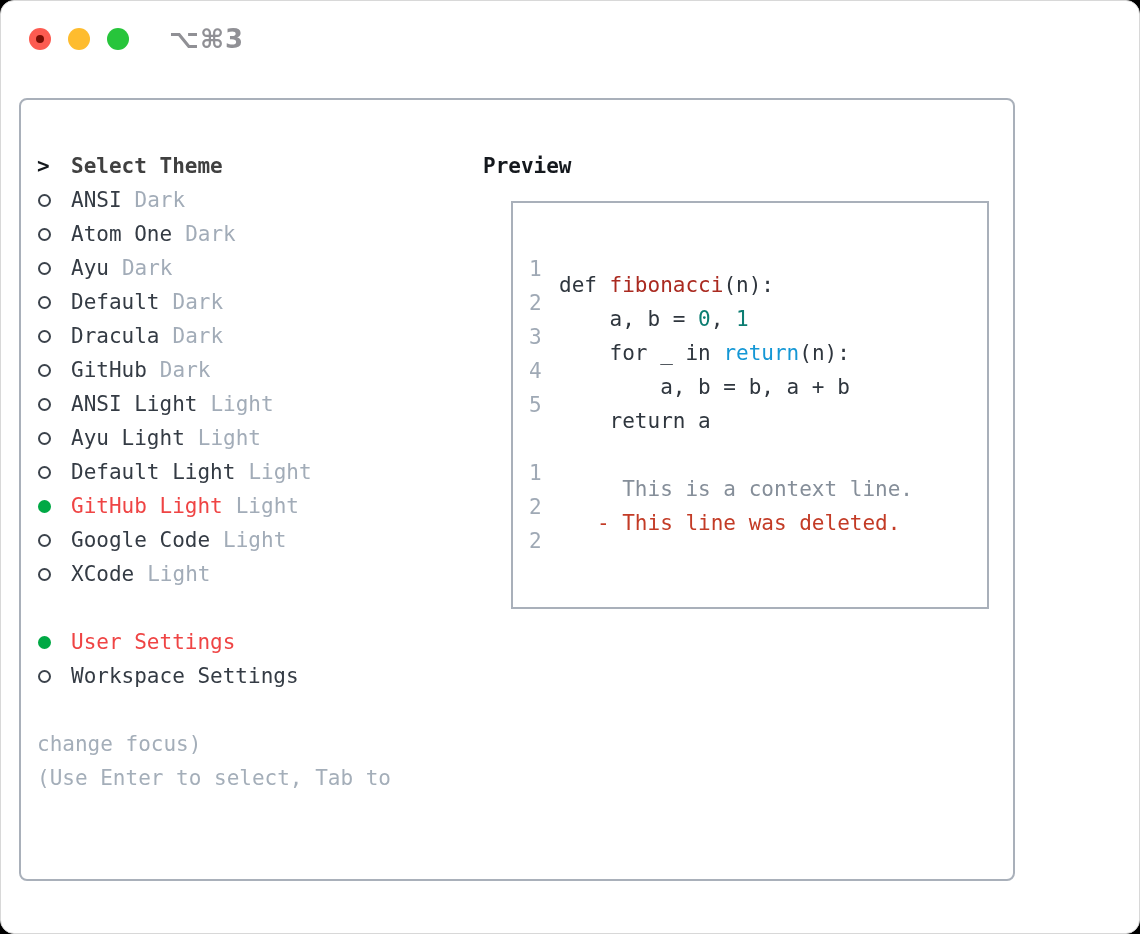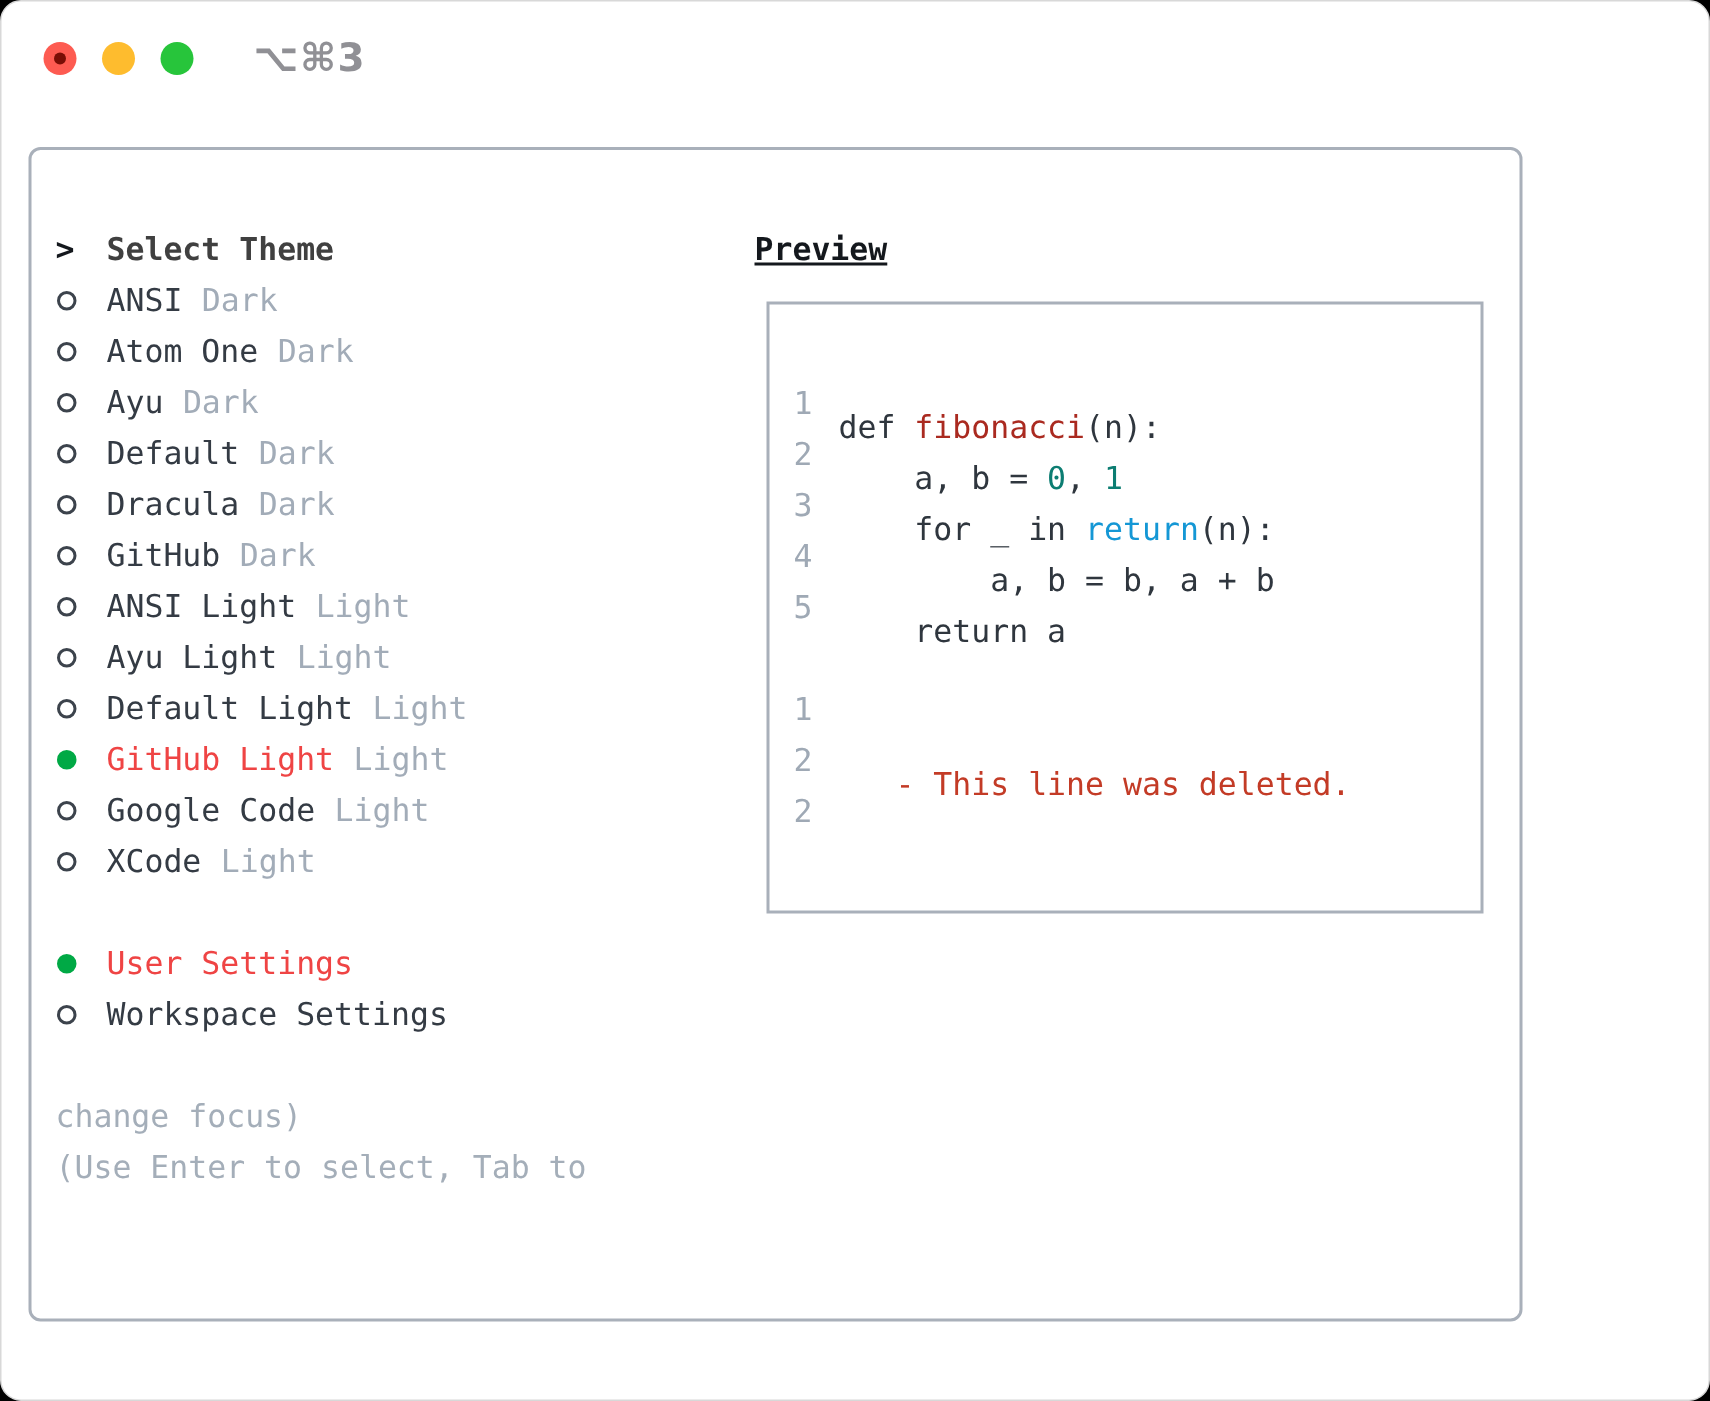--- a/index.html
+++ b/index.html
@@ -36,22 +36,22 @@
             border:2px solid #3c434c; border-radius:50%; box-sizing:border-box; }
   .row.selected .marker { background:#00a945; border-color:#00a945; }
   .name { color:#343b44; }
   .row.selected .name { color:#ef4444; }
   .variant { color:#a2acb8; margin-left:13px; }
   .indent { display:inline-block; width:34px; }
   .subhdr { color:#14181d; }
   .hint { color:#a4aeb9; }
   .spacer-row { height:34px; }
   
-  .preview-title { position:absolute; left:482px; top:49px; height:34px; display:flex; align-items:center;
-                   font-size:21px; font-weight:bold; color:#14181d;text-decoration:underline; }
+  .preview-title { position:absolute; left:462px; top:49px; height:34px; display:flex; align-items:center;
+                   font-size:21px; font-weight:bold; color:#14181d; }
   .preview-box {
     position:absolute; left:490px; top:101px; width:478px; height:408px;
     border:2px solid #a9b0ba; box-sizing:border-box; background:#fff;
   }
   .code { position:absolute; left:16px; top:49px; font-size:21px; }
   .crow { height:34px; display:flex; align-items:center; white-space:pre; }
   .lno { flex:none; display:inline-block; width:14px; margin-right:16px; color:#9fa9b5; }
   .tk { white-space:pre;margin-top:32px; }
   .tk-plain { color:#2f363e; }
   .tk-func  { color:#aa2a20; }
@@ -154,21 +154,21 @@
           <div class="crow">
             <span class="lno">4</span><span class="tk tk-plain">        a, b = b, a + b</span>
           </div>
           <div class="crow">
             <span class="lno">5</span><span class="tk tk-plain">    return a</span>
           </div>
           <div class="crow">
             <span class="lno"></span><span class="tk tk-plain"></span>
           </div>
           <div class="crow">
-            <span class="lno">1</span>
+            <span class="lno">1</span><span class="tk tk-ctx">     This is a context line.</span>
           </div>
           <div class="crow">
             <span class="lno">2</span><span class="tk tk-del">   - This line was deleted.</span>
           </div>
           <div class="crow">
             <span class="lno">2</span>
           </div>
 
         </div>
       </div>

